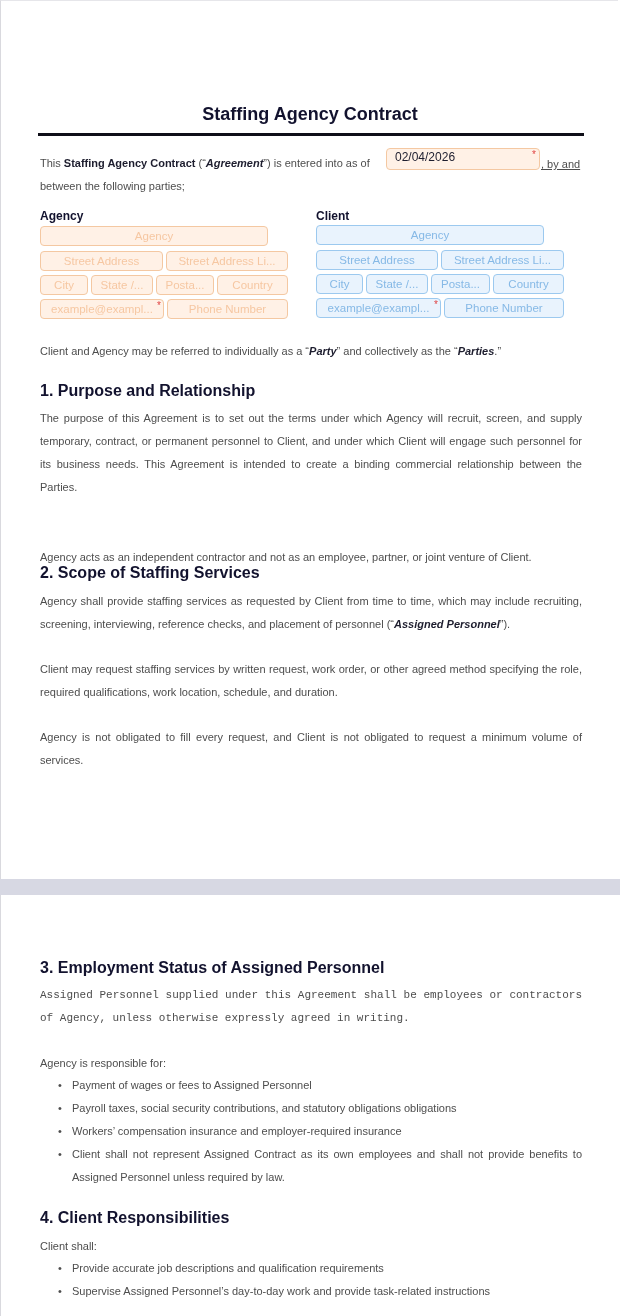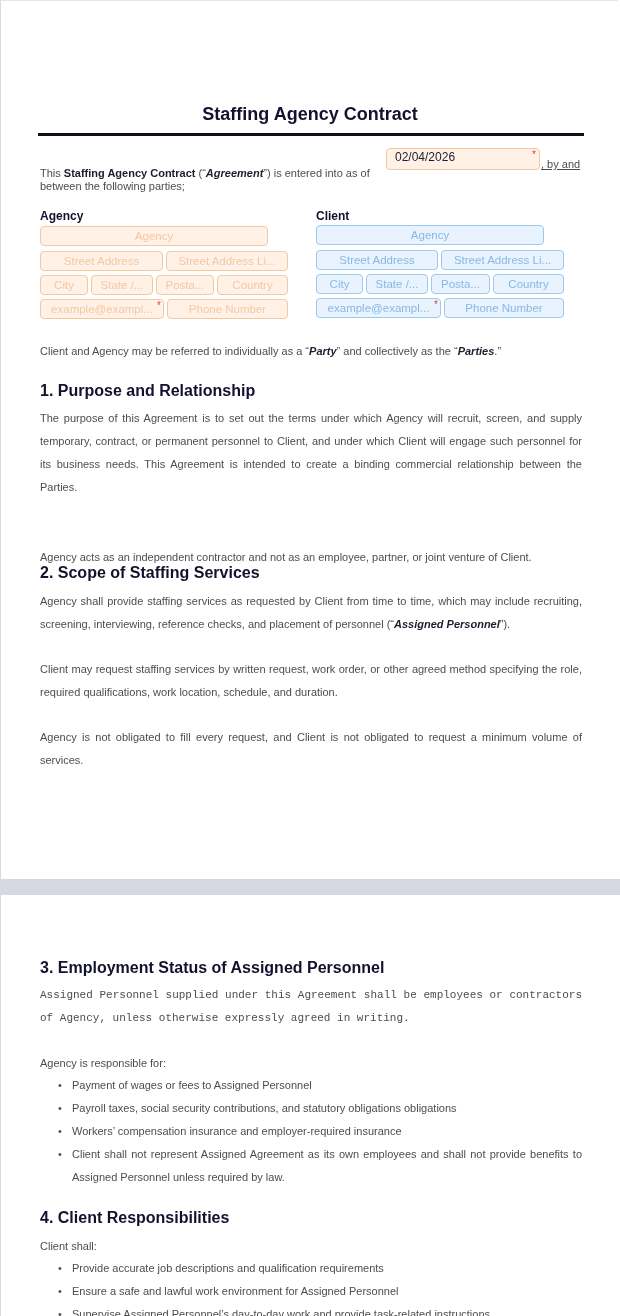--- a/index.html
+++ b/index.html
@@ -30,21 +30,21 @@
 </head>
 <body>
 
 <div class="page page1"></div>
 <div class="gap"></div>
 <div class="page page2"></div>
 
 <div class="title">Staffing Agency Contract</div>
 <div class="rule"></div>
 
-<div class="p" style="top:152px;width:345px;margin-top:10px;">
+<div class="p" style="top:152px;width:345px;">
   <span>This </span><b>Staffing Agency Contract</b><span> (“</span><i>Agreement</i><span>”) is entered into as of</span>
 </div>
 <div class="date">
   <span>02/04/2026</span>
   <span class="req">*</span>
 </div>
 <div class="inline-after" style="left:541px;top:158px;">, by and</div>
 <div class="p" style="top:175px;">between the following parties;</div>
 
 <div class="party-label" style="left:40px;top:209px;">Agency</div>
@@ -90,22 +90,21 @@
 <div class="p" style="top:658px;">Client may request staffing services by written request, work order, or other agreed method specifying the role, required qualifications, work location, schedule, and duration.</div>
 <div class="p" style="top:726px;">Agency is not obligated to fill every request, and Client is not obligated to request a minimum volume of services.</div>
 
 <div class="h" style="top:959px;">3. Employment Status of Assigned Personnel</div>
 <div class="p" style="top:984px;font-family:Liberation Mono, monospace;">Assigned Personnel supplied under this Agreement shall be employees or contractors of Agency, unless otherwise expressly agreed in writing.</div>
 <div class="p" style="top:1052px;">Agency is responsible for:</div>
 <ul class="lst" style="top:1074px;">
   <li>Payment of wages or fees to Assigned Personnel</li>
   <li>Payroll taxes, social security contributions, and statutory obligations obligations</li>
   <li>Workers’ compensation insurance and employer-required insurance</li>
-  <li>Client shall not represent Assigned Agreement as its own employees and shall not provide benefits to Assigned Personnel unless required by law.</li>
+  <li>Client shall not represent Assigned Contract as its own employees and shall not provide benefits to Assigned Personnel unless required by law.</li>
 </ul>
 
 <div class="h" style="top:1209px;">4. Client Responsibilities</div>
 <div class="p" style="top:1235px;">Client shall:</div>
 <ul class="lst" style="top:1257px;">
   <li>Provide accurate job descriptions and qualification requirements</li>
-  <li>Ensure a safe and lawful work environment for Assigned Personnel</li>
   <li>Supervise Assigned Personnel’s day-to-day work and provide task-related instructions</li>
 </ul>
 
 </body></html>

